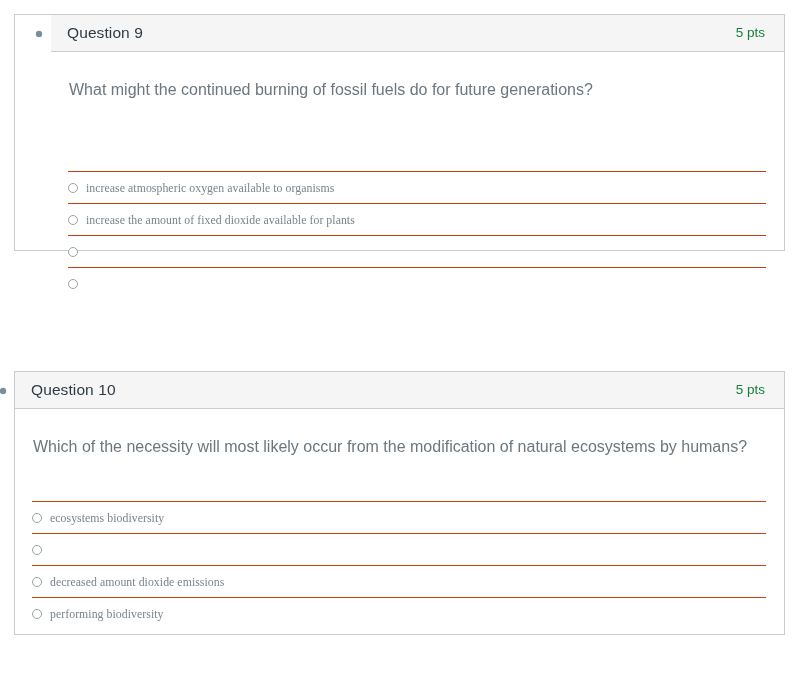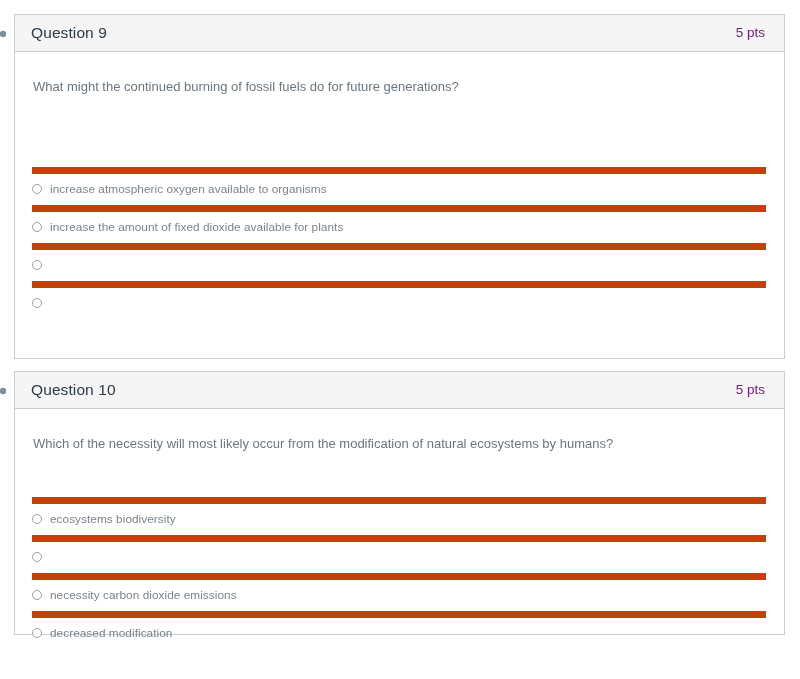--- a/index.html
+++ b/index.html
@@ -24,21 +24,21 @@
 
   
   .question-card {
     position: absolute;
     left: 14px;
     width: 771px;
     background: #ffffff;
     border: 1px solid #c7cdd1;
     box-sizing: border-box;
   }
-  #card-q9  { top: 14px;  height: 345px; }
+  #card-q9  { top: 14px;  height: 237px; padding-left: 36px; }
   #card-q10 { top: 371px; height: 264px; }
 
   
   .card-header {
     position: relative;
     height: 37px;
     background: #f5f5f5;
     border-bottom: 1px solid #c7cdd1;
     box-sizing: border-box;
     display: flex;
@@ -48,65 +48,66 @@
   }
   .question-name {
     font-size: 15.5px;
     color: #2d3b45;
     font-weight: 400;
     letter-spacing: 0.1px;
     line-height: 1;
   }
   .question-points {
     font-size: 13.5px;
-    color: #701a75;
+    color: #15803d;
     font-weight: 400;
     line-height: 1;
   }
 
   
   .flag-marker {
     position: absolute;
     left: -16px;
     top: 11px;
     width: 9px;
     height: 12px;
     opacity: 0.75;
   }
 
   
   .card-body {
     position: relative;
     padding: 0;
   }
   .question-text {
-    font-size: 13px;
+    font-size: 16px;
     color: #6b7780;
     line-height: 1.45;
     padding: 26px 18px 0 18px;
   }
 
   
   .answers-spacer-q9  { height: 70px; }
   .answers-spacer-q10 { height: 43px; }
 
   
   .answers {
     margin: 0;
     padding: 0;
     list-style: none;
   }
   .answer-row {
     display: flex;
     align-items: center;
-    border-top: 7px solid #c2410c;
+    border-top: 1px solid #c2410c;
     margin: 0 18px 0 17px;
     height: 31px;
     padding-left: 0;
     cursor: pointer;
+    font-family: Liberation Serif, serif;
   }
   .radio-icon {
     flex: 0 0 auto;
     width: 10px;
     height: 10px;
     border: 1px solid #9aa2a8;
     border-radius: 50%;
     background: #ffffff;
     box-sizing: border-box;
     margin-right: 8px;
@@ -180,23 +181,23 @@
       <ul class="answers">
         <li class="answer-row">
           <span class="radio-icon"></span>
           <span class="answer-text">ecosystems biodiversity</span>
         </li>
         <li class="answer-row">
           <span class="radio-icon"></span>
         </li>
         <li class="answer-row">
           <span class="radio-icon"></span>
-          <span class="answer-text">necessity carbon dioxide emissions</span>
-        </li>
-        <li class="answer-row">
-          <span class="radio-icon"></span>
-          <span class="answer-text">decreased modification</span>
+          <span class="answer-text">decreased amount dioxide emissions</span>
+        </li>
+        <li class="answer-row">
+          <span class="radio-icon"></span>
+          <span class="answer-text">performing biodiversity</span>
         </li>
       </ul>
     </div>
   </section>
 
 </div>
 
 </body></html>

